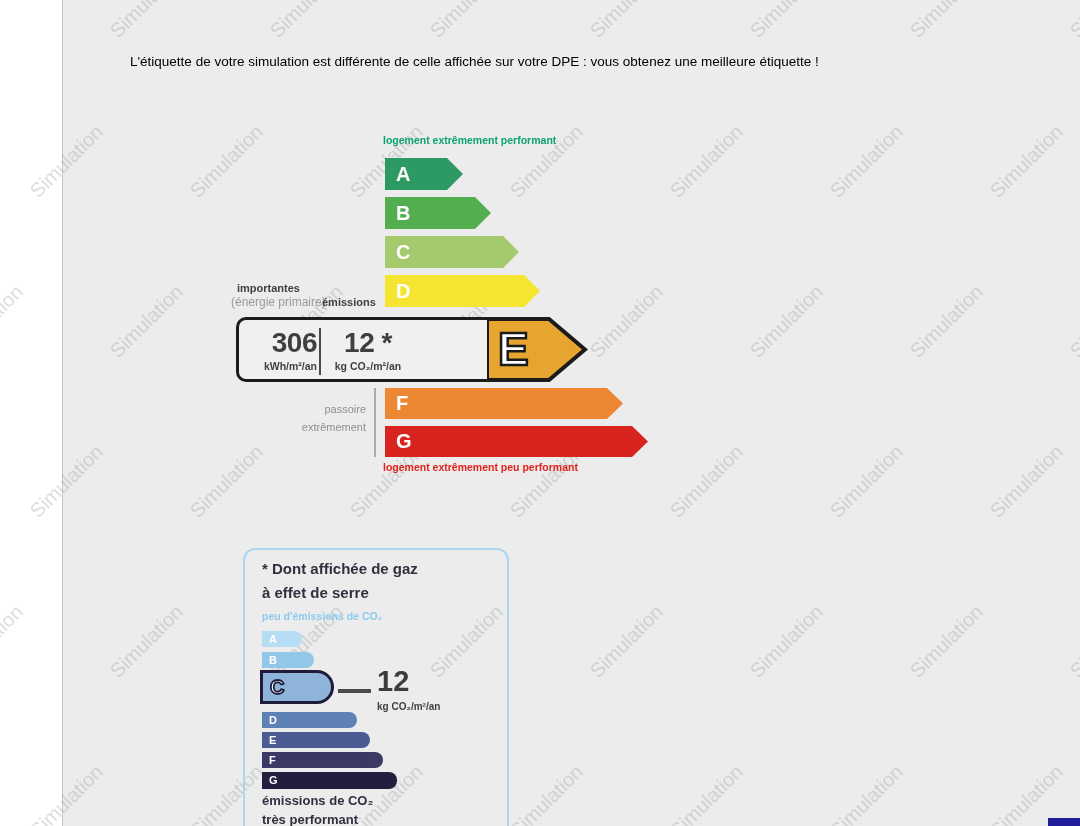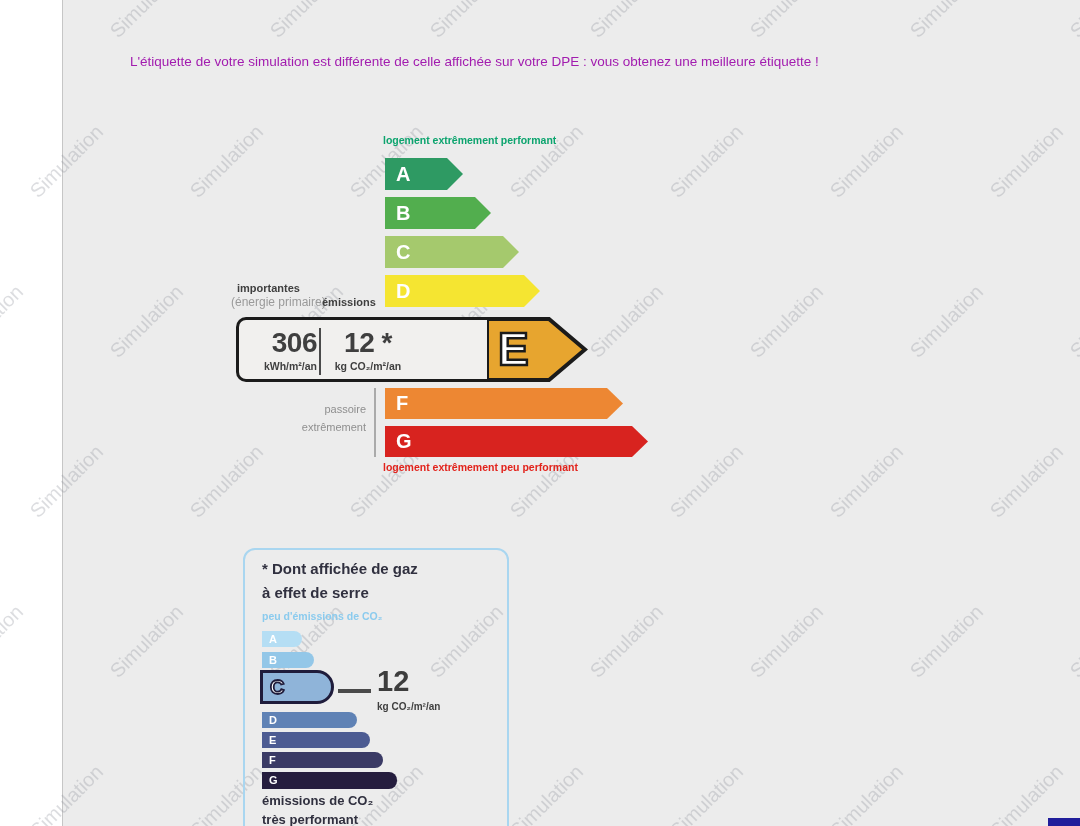--- a/index.html
+++ b/index.html
@@ -14,21 +14,21 @@
   
   .wm-layer { position:absolute; inset:0; z-index:2; pointer-events:none; }
   .wm { position:absolute; transform:rotate(-45deg); font-size:20px;
         color:rgba(140,142,152,0.30); white-space:nowrap; }
 
   .content { position:absolute; inset:0; z-index:3; }
 
   .page-title { position:absolute; left:130px; top:8px; font-size:20px; font-weight:800;
                 color:#35a06b; letter-spacing:0.4px; }
   .page-subtitle { position:absolute; left:130px; top:54px; font-size:13.5px;
-                   color:#a21caf; }
+                   color:#000000; }
 
   
   .dpe-top-label { position:absolute; left:383px; top:134px; font-size:10.5px;
                    font-weight:bold; color:#0ca46e; }
   .dpe-bottom-label { position:absolute; left:383px; top:461px; font-size:10.5px;
                       font-weight:bold; color:#e2231c; }
 
   .dpe-arrow { position:absolute; left:385px; color:#fff; font-weight:800;
                font-size:20px; line-height:32px; padding-left:11px;
                clip-path:polygon(0 0, calc(100% - 16px) 0, 100% 50%, calc(100% - 16px) 100%, 0 100%); }

